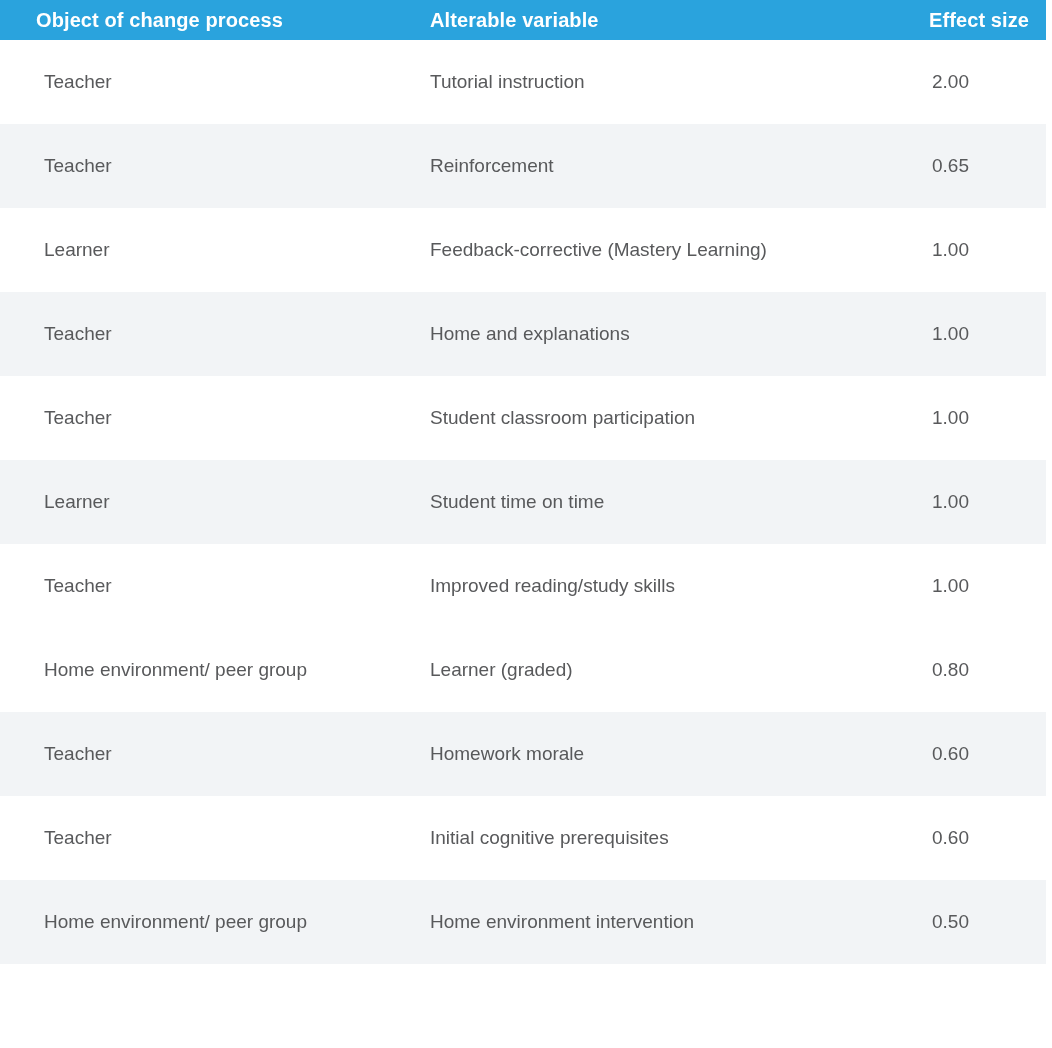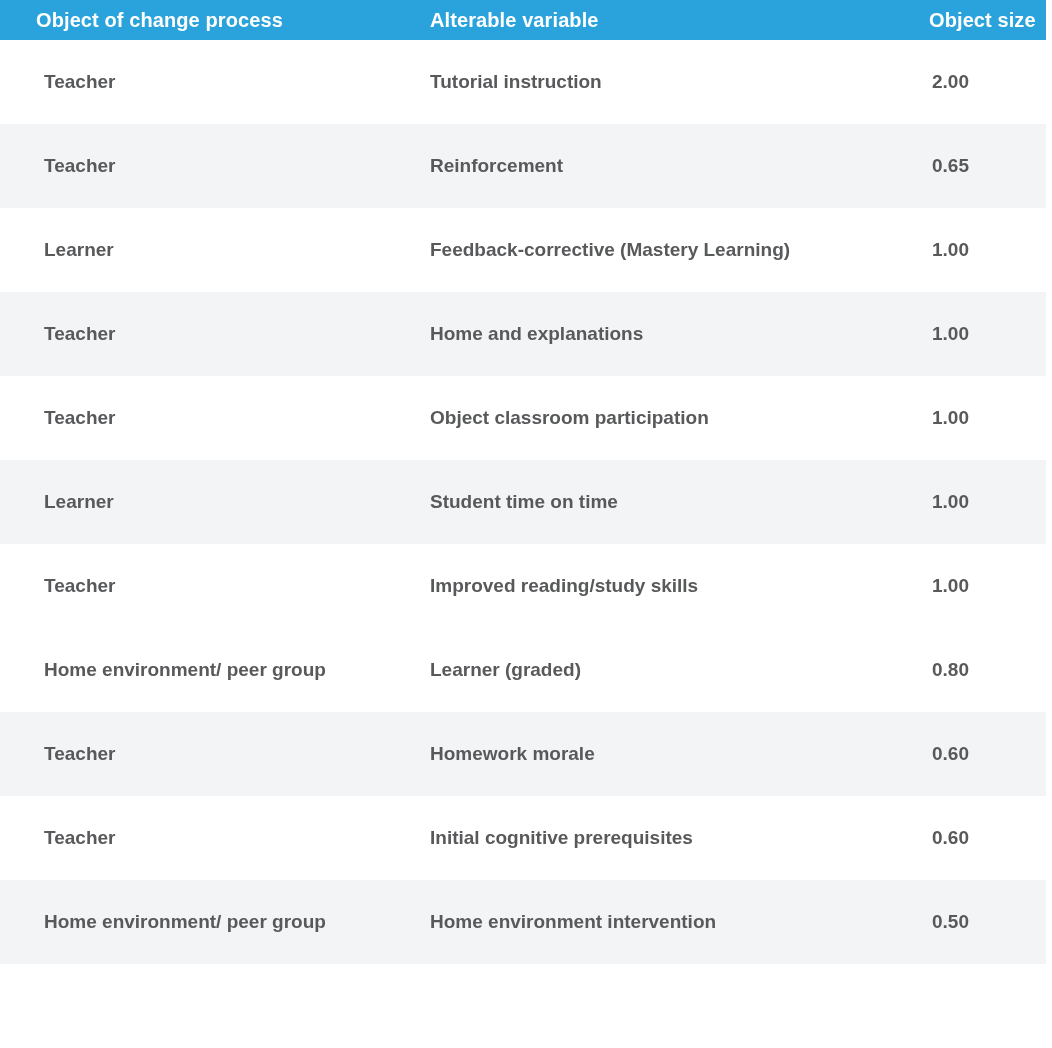--- a/index.html
+++ b/index.html
@@ -50,21 +50,21 @@
 
   tbody tr.data-row {
     height: 84px;
   }
   tbody tr.row-odd  { background: #ffffff; }
   tbody tr.row-even { background: #f2f4f6; }
 
   tbody td {
     color: #58595b;
     font-size: 19px;
-    font-weight: bold;
+    font-weight: normal;
     padding: 0;
     height: 84px;
     vertical-align: middle;
     text-align: left;
     white-space: nowrap;
   }
   td.cell-object   { padding-left: 44px; }
   td.cell-variable { padding-left: 25px; }
   td.cell-effect   { padding-left: 56px; margin-top: 45px; }
 </style>
@@ -75,21 +75,21 @@
   <table class="effects-table">
     <colgroup>
       <col class="c1">
         <col class="c2">
         <col class="c3">
     </colgroup>
     <thead>
       <tr class="header-row">
         <th class="col-object">Object of change process</th>
         <th class="col-variable">Alterable variable</th>
-        <th class="col-effect">Object size</th>
+        <th class="col-effect">Effect size</th>
       </tr>
     </thead>
     <tbody id="table-body">
         <tr class="data-row row-odd">
           <td class="cell-object">Teacher</td>
           <td class="cell-variable">Tutorial instruction</td>
           <td class="cell-effect">2.00</td>
         </tr>
         <tr class="data-row row-even">
           <td class="cell-object">Teacher</td>
@@ -101,21 +101,21 @@
           <td class="cell-variable">Feedback-corrective (Mastery Learning)</td>
           <td class="cell-effect">1.00</td>
         </tr>
         <tr class="data-row row-even">
           <td class="cell-object">Teacher</td>
           <td class="cell-variable">Home and explanations</td>
           <td class="cell-effect">1.00</td>
         </tr>
         <tr class="data-row row-odd">
           <td class="cell-object">Teacher</td>
-          <td class="cell-variable">Object classroom participation</td>
+          <td class="cell-variable">Student classroom participation</td>
           <td class="cell-effect">1.00</td>
         </tr>
         <tr class="data-row row-even">
           <td class="cell-object">Learner</td>
           <td class="cell-variable">Student time on time</td>
           <td class="cell-effect">1.00</td>
         </tr>
         <tr class="data-row row-odd">
           <td class="cell-object">Teacher</td>
           <td class="cell-variable">Improved reading/study skills</td>

